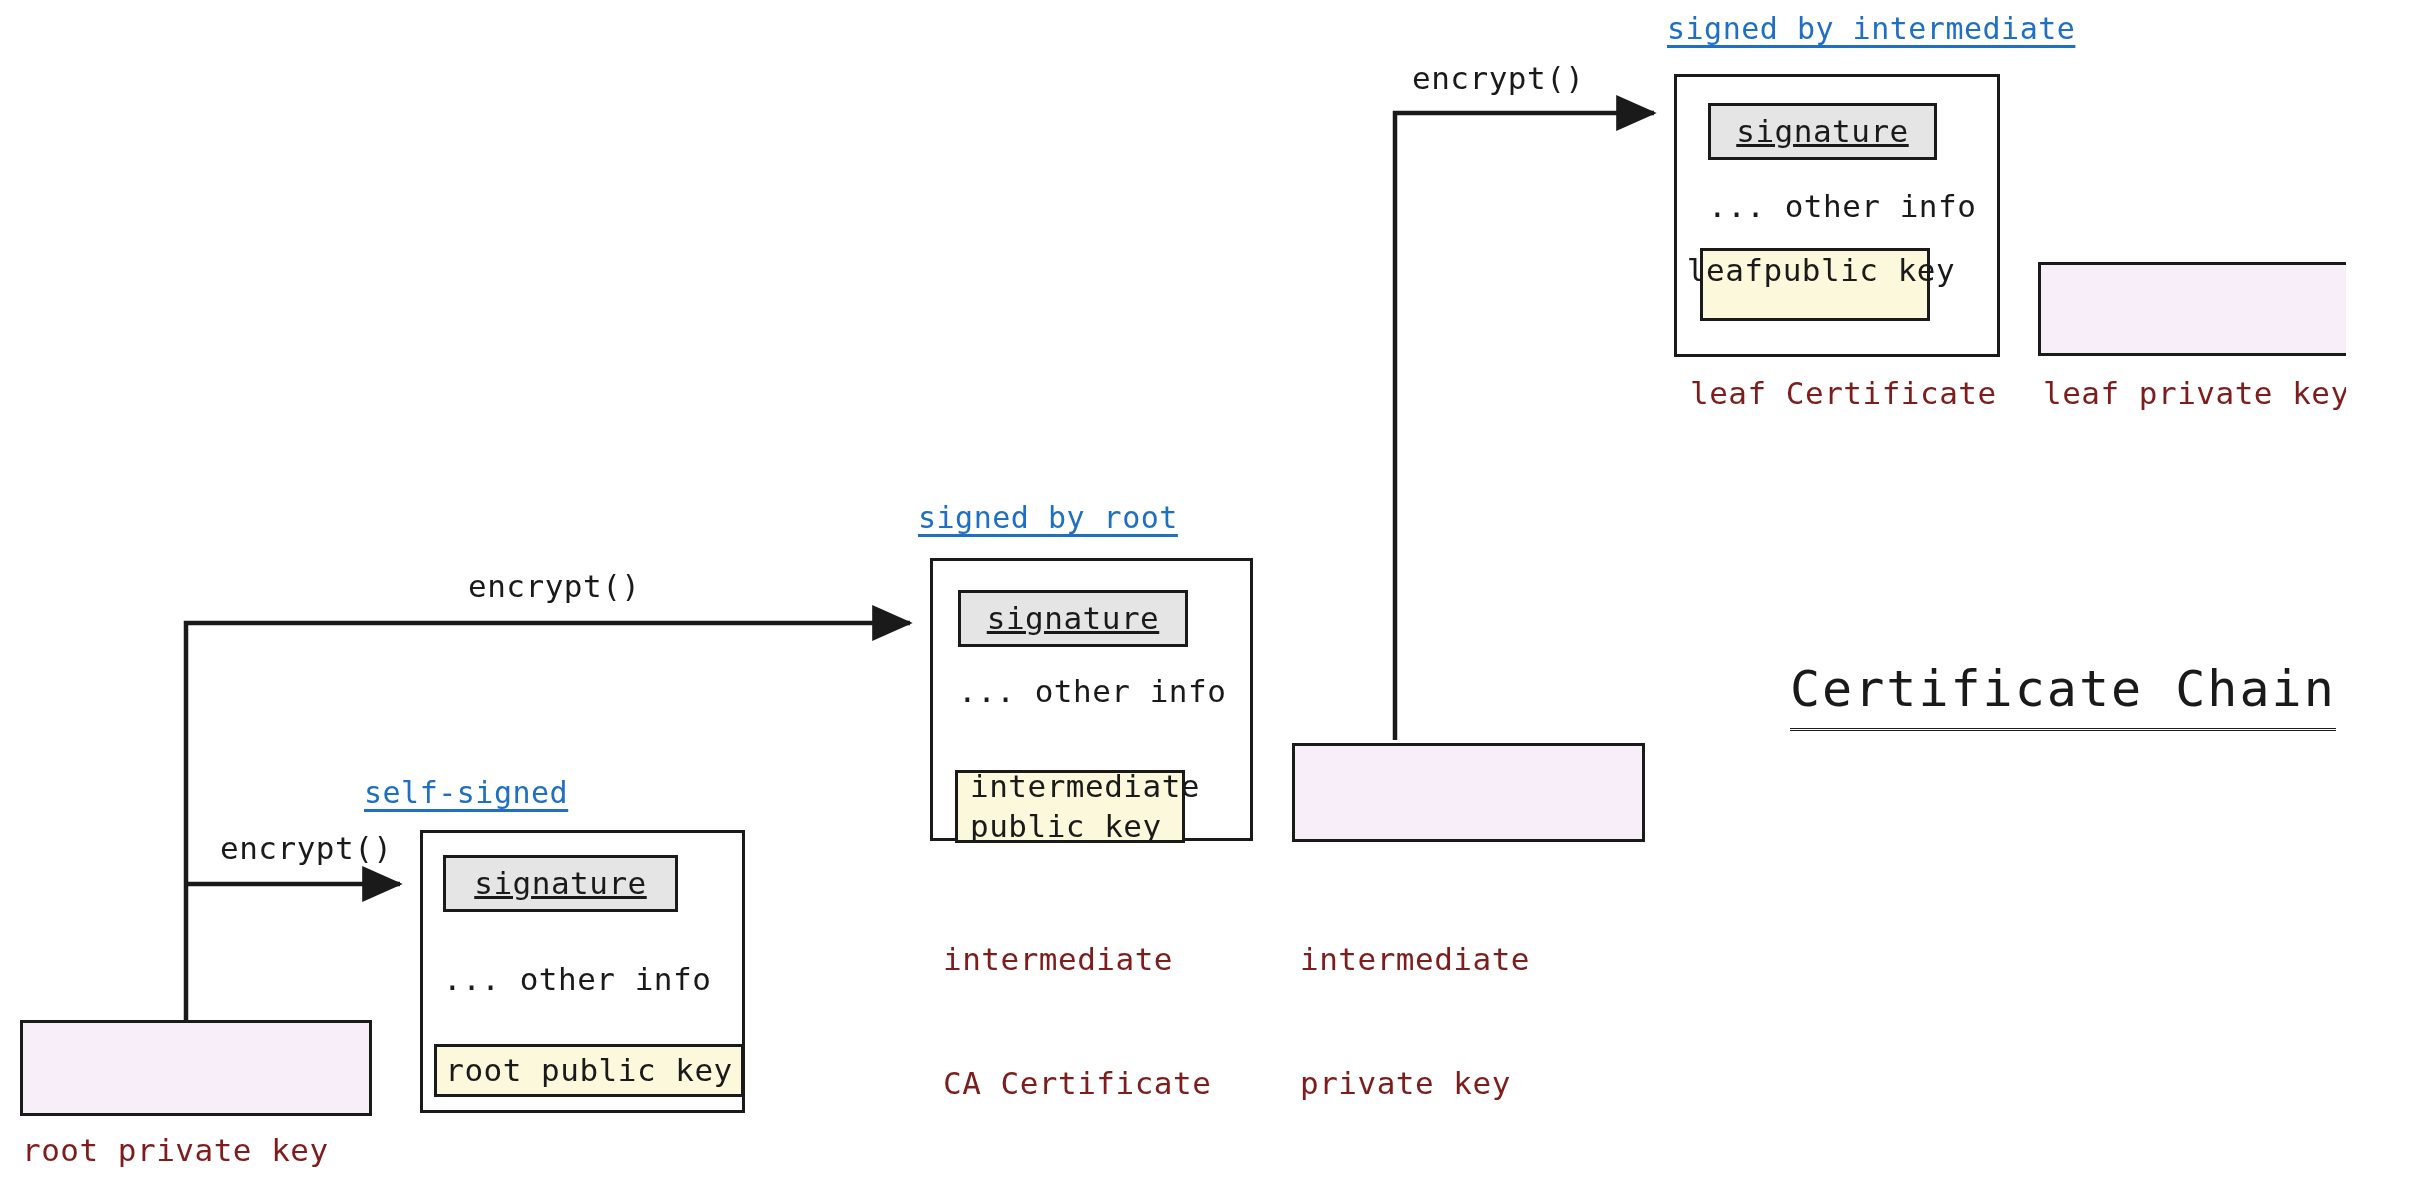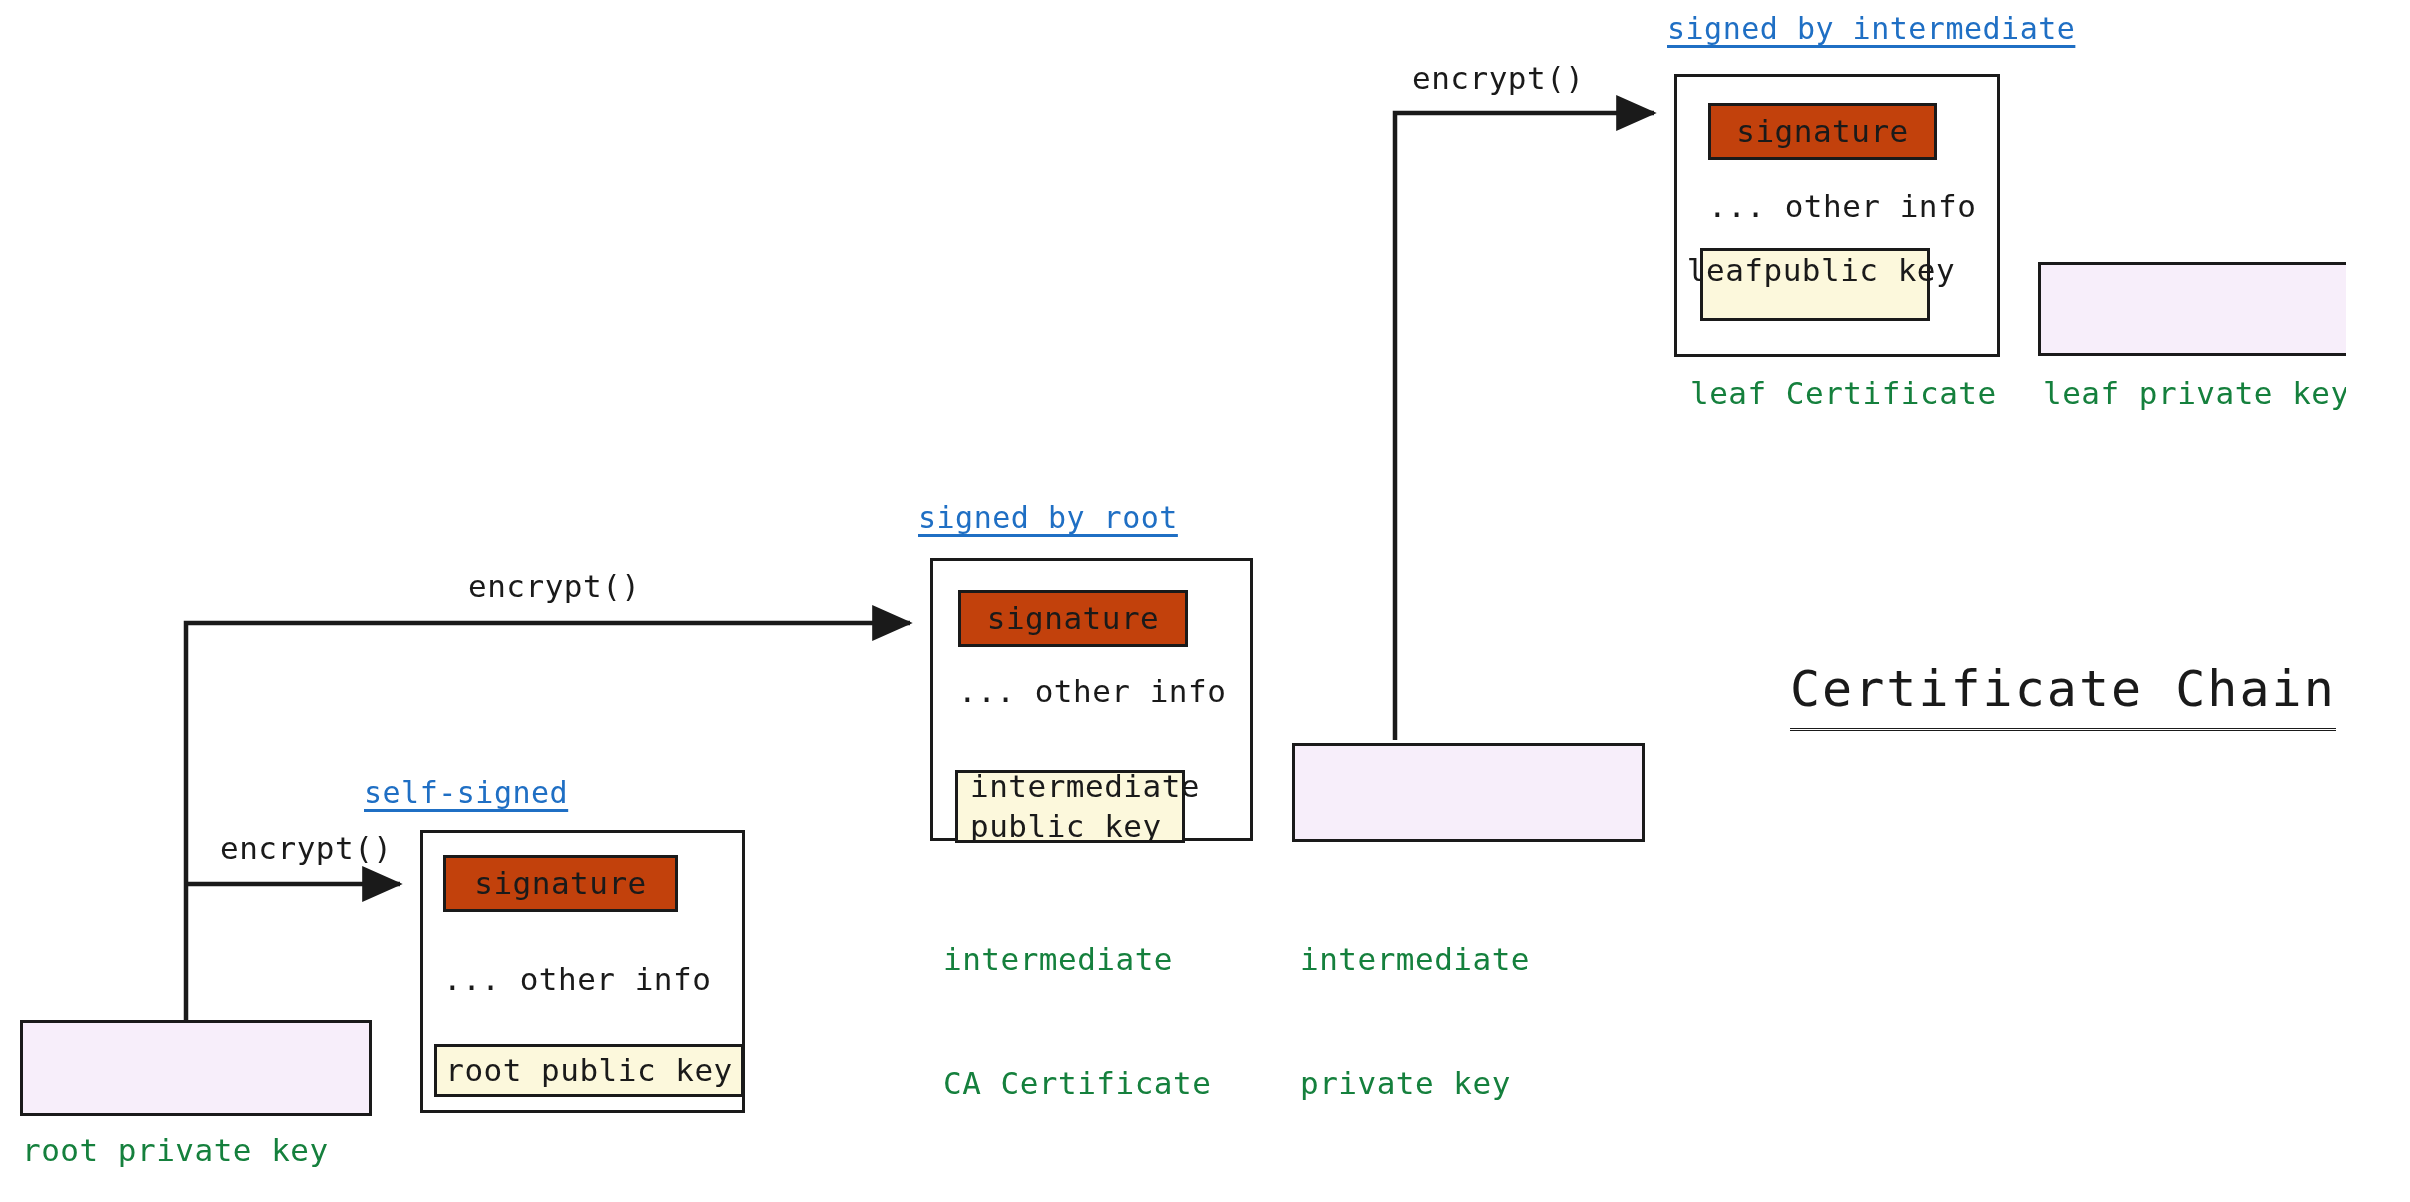--- a/index.html
+++ b/index.html
@@ -35,22 +35,23 @@
     box-sizing: border-box;
     border: 3px solid #1a1a1a;
     display: flex;
     align-items: center;
     font-size: 31px;
     line-height: 1.28;
     letter-spacing: 0.5px;
     white-space: pre;
   }
   .slot.signature {
-    background: #c2410c;
+    background: #e5e5e5;
     justify-content: center;
+    text-decoration: underline;
   }
   .slot.pubkey {
     background: #fcf8dc;
     justify-content: flex-start;
     padding-left: 12px;
   }
   .slot.pubkey.centered {
     justify-content: center;
     padding-left: 0;
   }
@@ -67,21 +68,21 @@
     white-space: pre;
     color: #1a1a1a;
   }
   
   .caption {
     position: absolute;
     font-size: 31px;
     line-height: 1.33;
     letter-spacing: 0.5px;
     white-space: pre;
-    color: #15803d;
+    color: #7f1d1d;
   }
   
   .annotation {
     position: absolute;
     font-size: 30px;
     letter-spacing: 0.5px;
     white-space: pre;
     color: #1f6fc4;
     text-decoration: underline;
     text-decoration-thickness: 3px;

